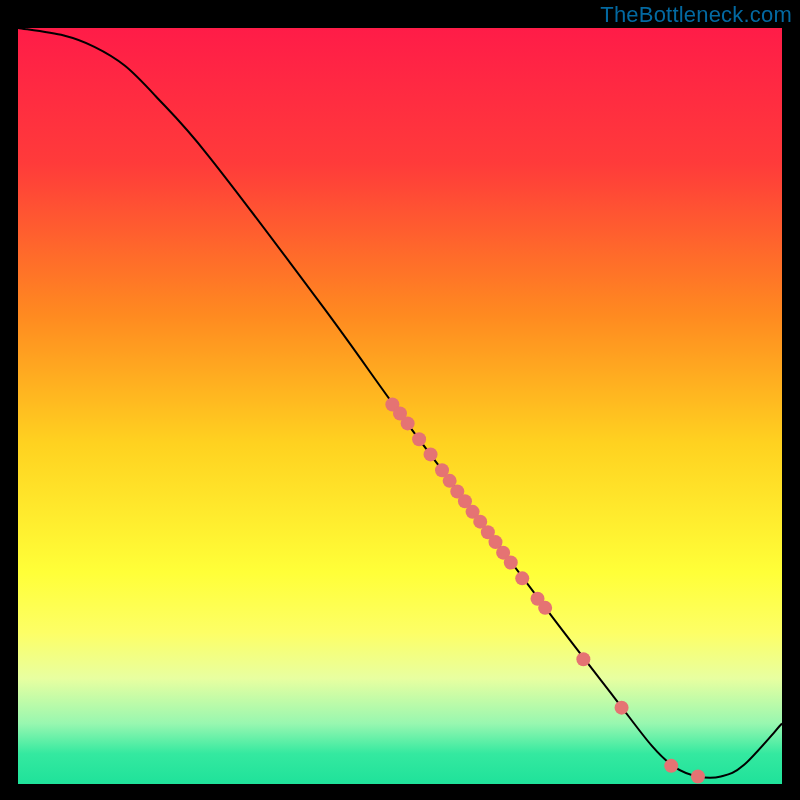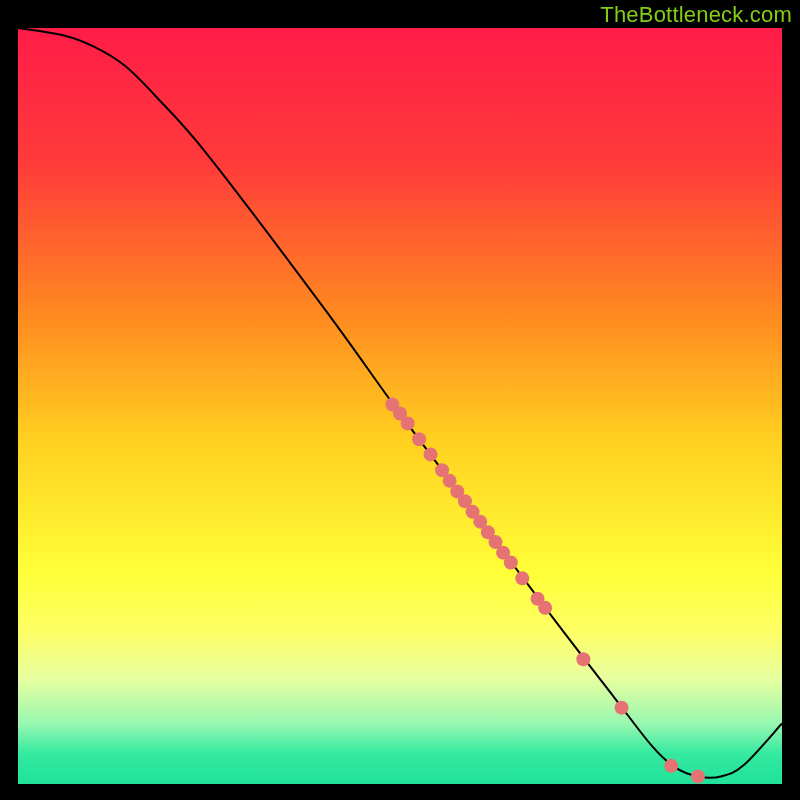--- a/index.html
+++ b/index.html
@@ -16,21 +16,21 @@
     left: 0;
     top: 0;
     width: 800px;
     height: 800px;
     background: #000;
   }
   .watermark {
     position: absolute;
     top: 2px;
     right: 8px;
-    color: #84cc16;
+    color: #0369a1;
     font-size: 22px;
     font-weight: 500;
     letter-spacing: 0.2px;
   }
   .plot {
     position: absolute;
     left: 18px;
     top: 28px;
     width: 764px;
     height: 756px;

